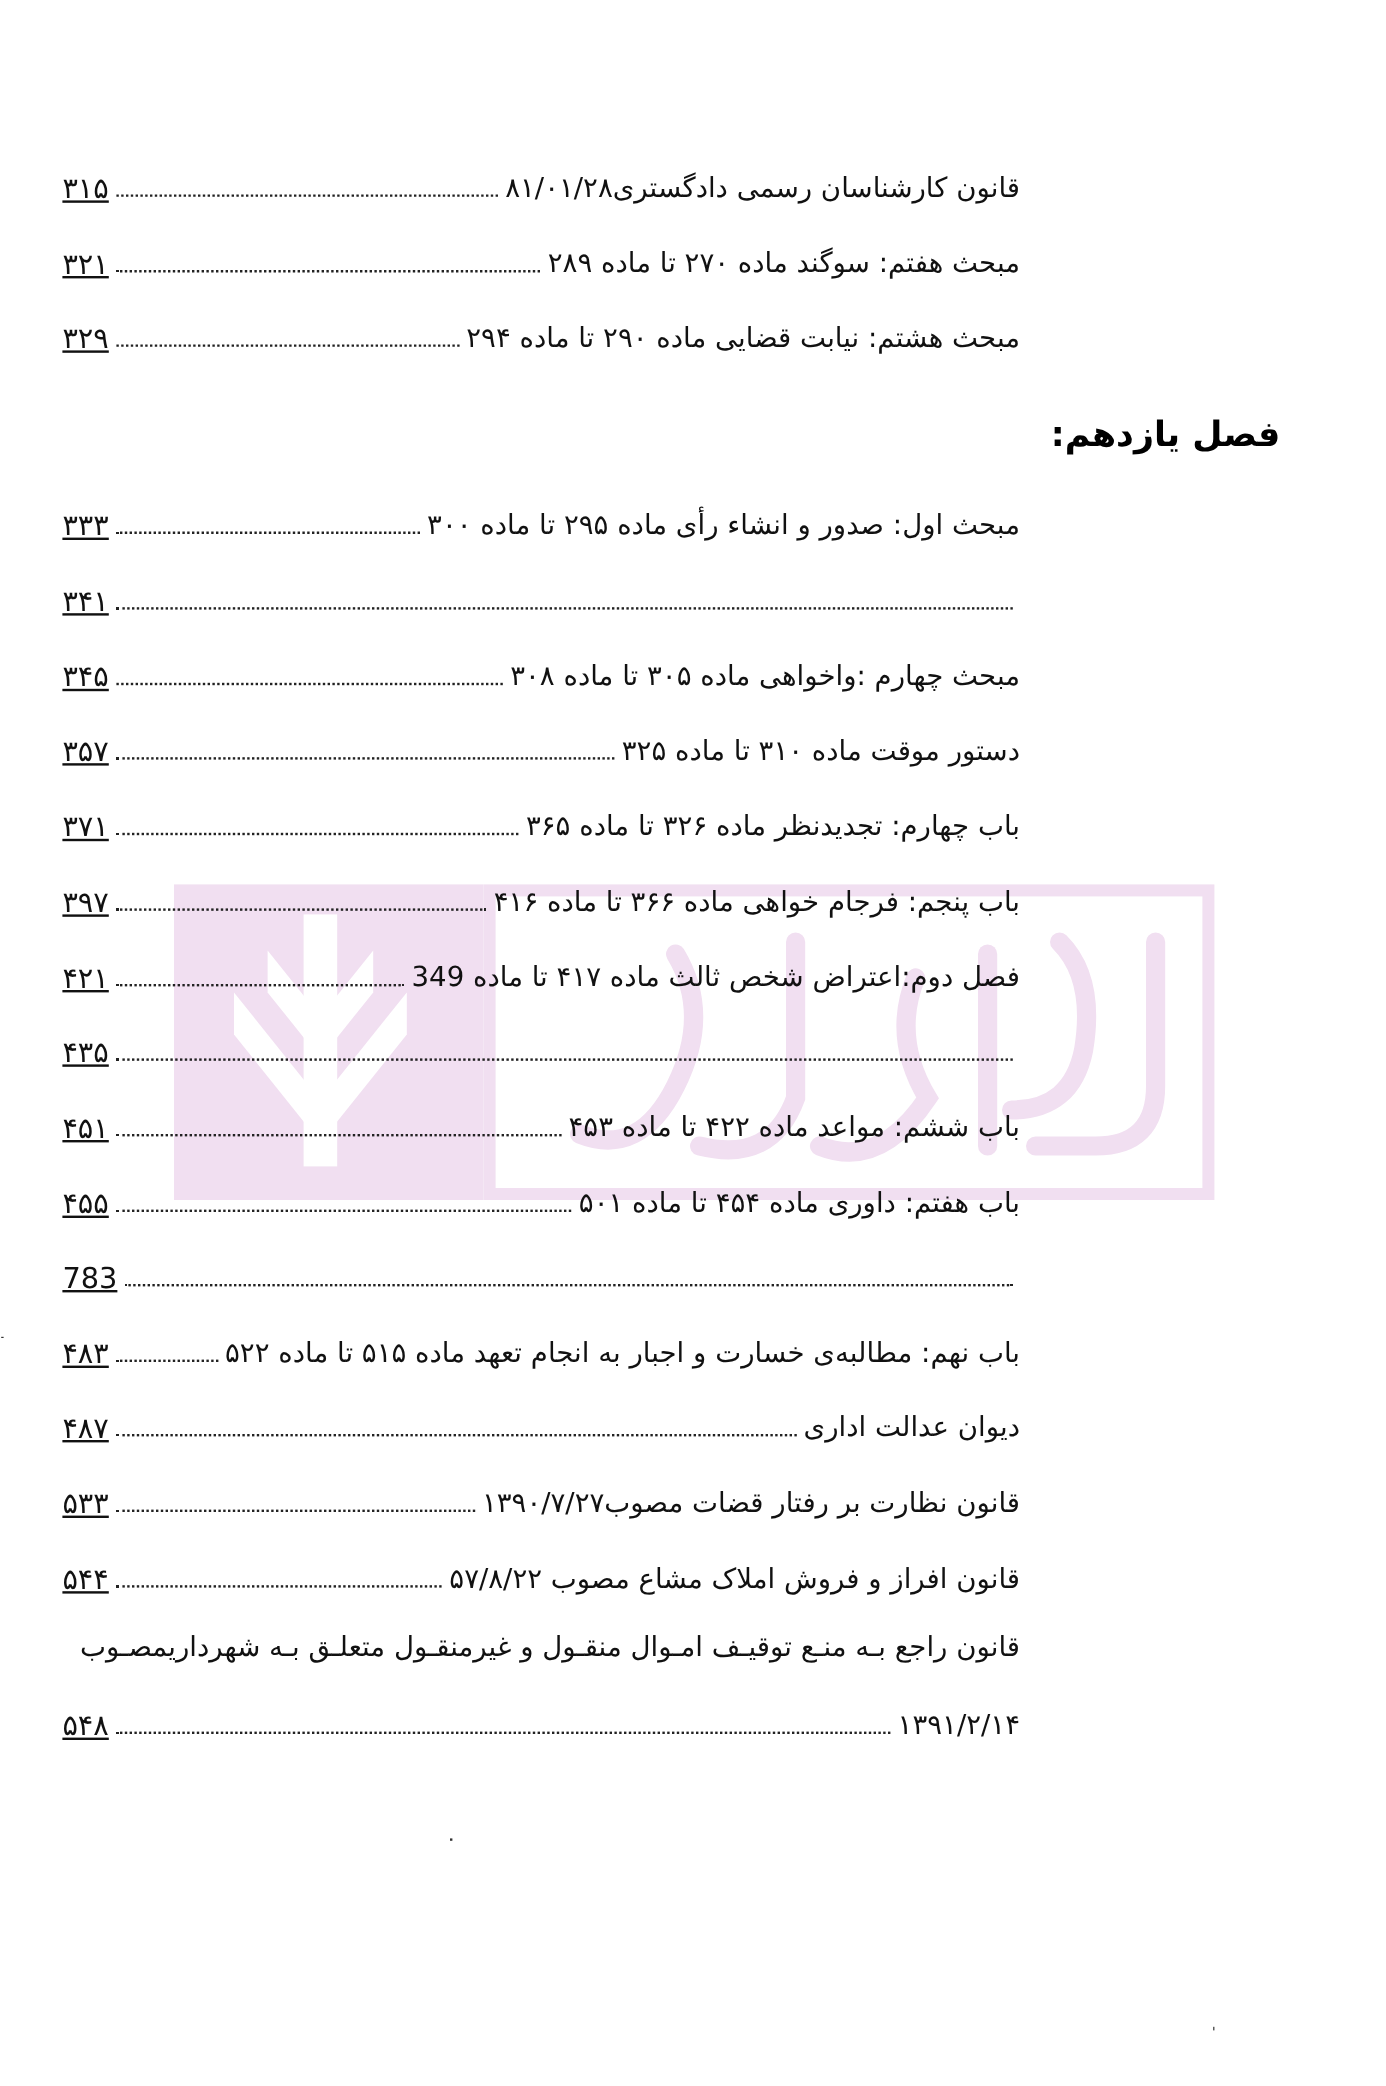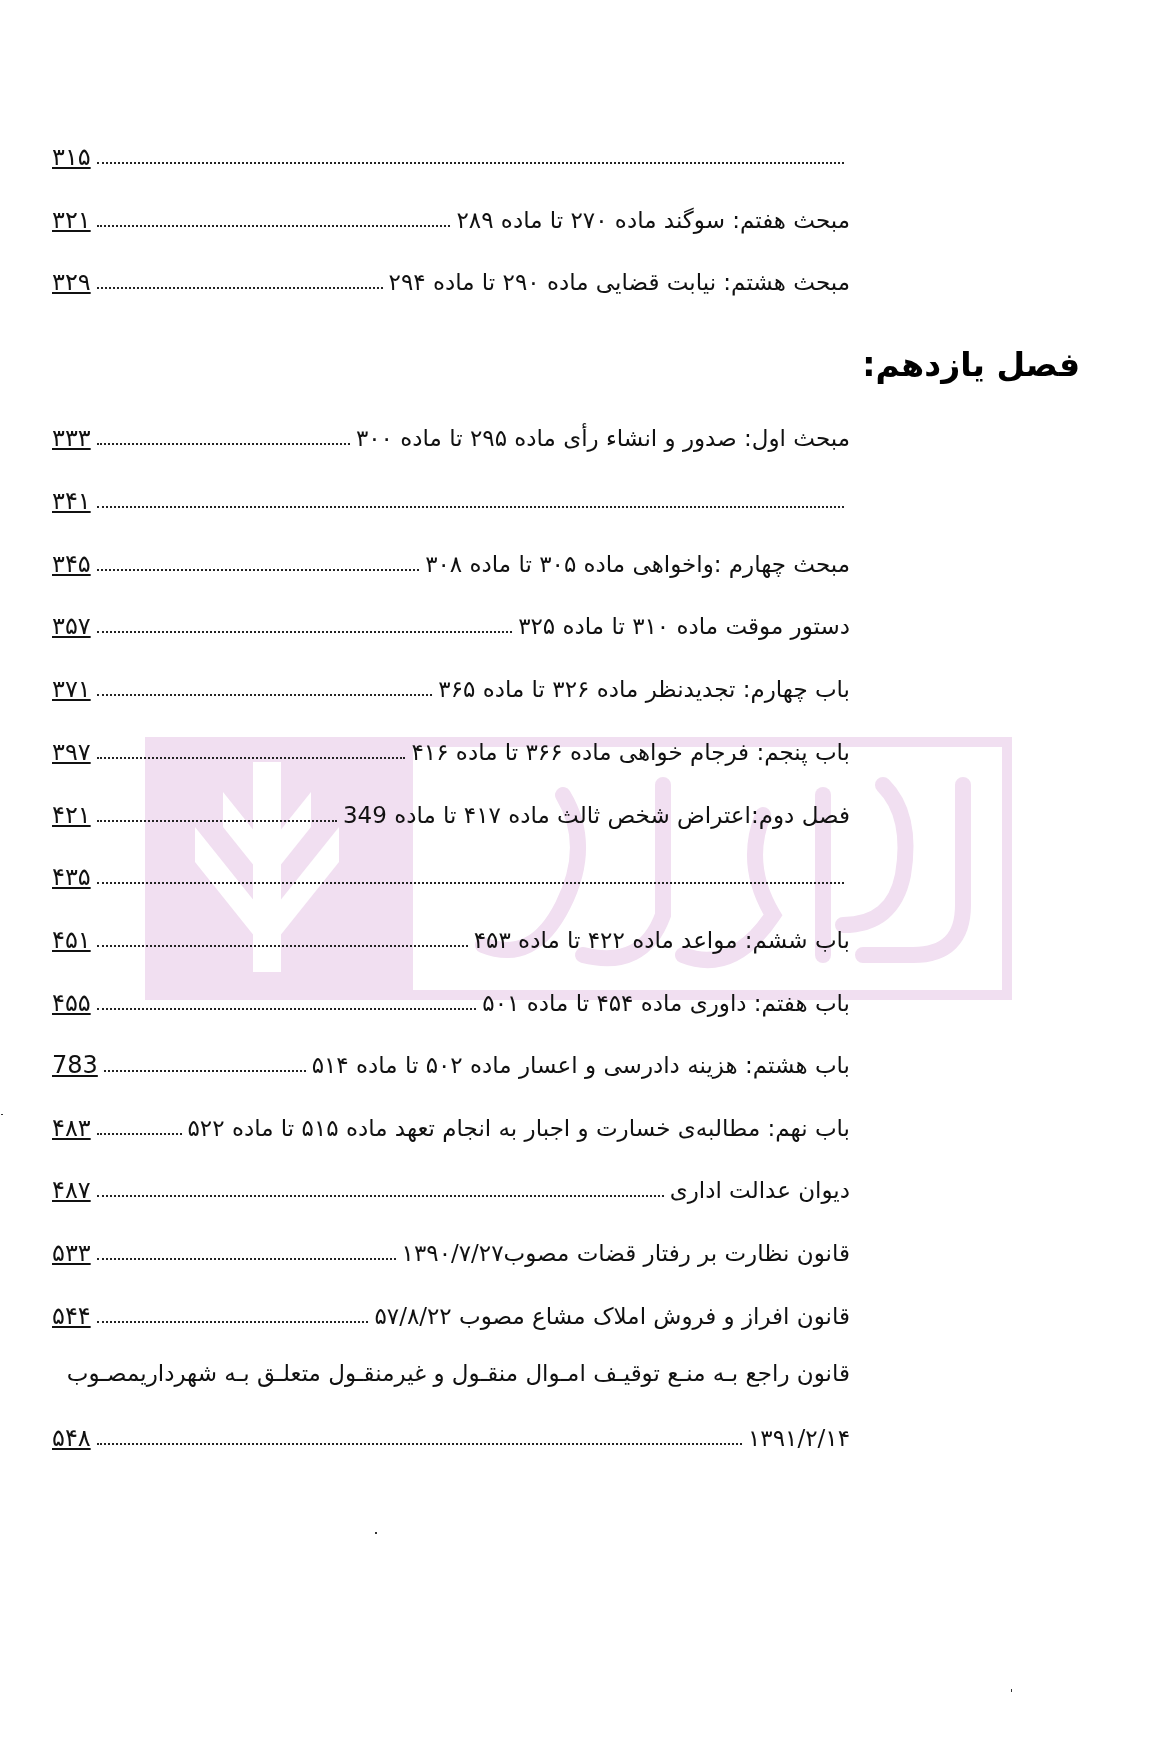--- a/index.html
+++ b/index.html
@@ -21,22 +21,22 @@
       direction: rtl; font-size: 23px; white-space: nowrap; line-height: 30px;
       flex: 0 0 auto;
     }
     .row .leader {
       flex: 1 1 auto; border-bottom: 2px dotted #222; margin: 0 6px 8px 6px; min-width: 10px;
     }
     .row .page {
       font-size: 24px; flex: 0 0 auto; line-height: 30px; direction: rtl; text-decoration: underline;
     }
     .heading {
-      position: absolute; right: 75px; top: 345px; direction: rtl;
-      font-size: 33px; font-weight: bold; color: #000; text-align: right;
+      position: absolute; right: 88px; top: 345px; direction: rtl;
+      font-size: 29px; font-weight: bold; color: #000; text-align: right;
     }
     .wrapline {
       position: absolute; left: 52px; width: 798px; direction: rtl; text-align: justify;
       font-size: 23px; line-height: 30px; white-space: nowrap;
     }
     .speck { position: absolute; width: 2px; height: 2px; background: #333; }
   </style>
 </head>
 <body>
 
@@ -62,20 +62,21 @@
         <path d="M220 30 L220 160 Q200 215 140 200"></path>
         <path d="M120 40 Q150 90 120 150 Q90 210 40 190"></path>
       </g>
     </svg>
   </div>
 </div>
 
 <div class="toc">
 
   <div class="row" style="top:132px">
+    <span class="title">قانون کارشناسان رسمی دادگستری۸۱/۰۱/۲۸</span>
     <span class="leader"></span>
     <span class="page">۳۱۵</span>
   </div>
   <div class="row" style="top:195px">
     <span class="title">مبحث هفتم: سوگند ماده ۲۷۰ تا ماده ۲۸۹</span>
     <span class="leader"></span>
     <span class="page">۳۲۱</span>
   </div>
   <div class="row" style="top:257px">
     <span class="title">مبحث هشتم: نیابت قضایی ماده ۲۹۰ تا ماده ۲۹۴</span>
@@ -127,21 +128,20 @@
     <span class="title">باب ششم: مواعد ماده ۴۲۲ تا ماده ۴۵۳</span>
     <span class="leader"></span>
     <span class="page">۴۵۱</span>
   </div>
   <div class="row" style="top:978px">
     <span class="title">باب هفتم: داوری ماده ۴۵۴ تا ماده ۵۰۱</span>
     <span class="leader"></span>
     <span class="page">۴۵۵</span>
   </div>
   <div class="row" style="top:1040px">
-    <span class="title">باب هشتم: هزینه دادرسی و اعسار ماده ۵۰۲ تا ماده ۵۱۴</span>
     <span class="leader"></span>
     <span class="page">783</span>
   </div>
   <div class="row" style="top:1103px">
     <span class="title">باب نهم: مطالبه‌ی خسارت و اجبار به انجام تعهد ماده ۵۱۵ تا ماده ۵۲۲</span>
     <span class="leader"></span>
     <span class="page">۴۸۳</span>
   </div>
   <div class="row" style="top:1165px">
     <span class="title">دیوان عدالت اداری</span>

